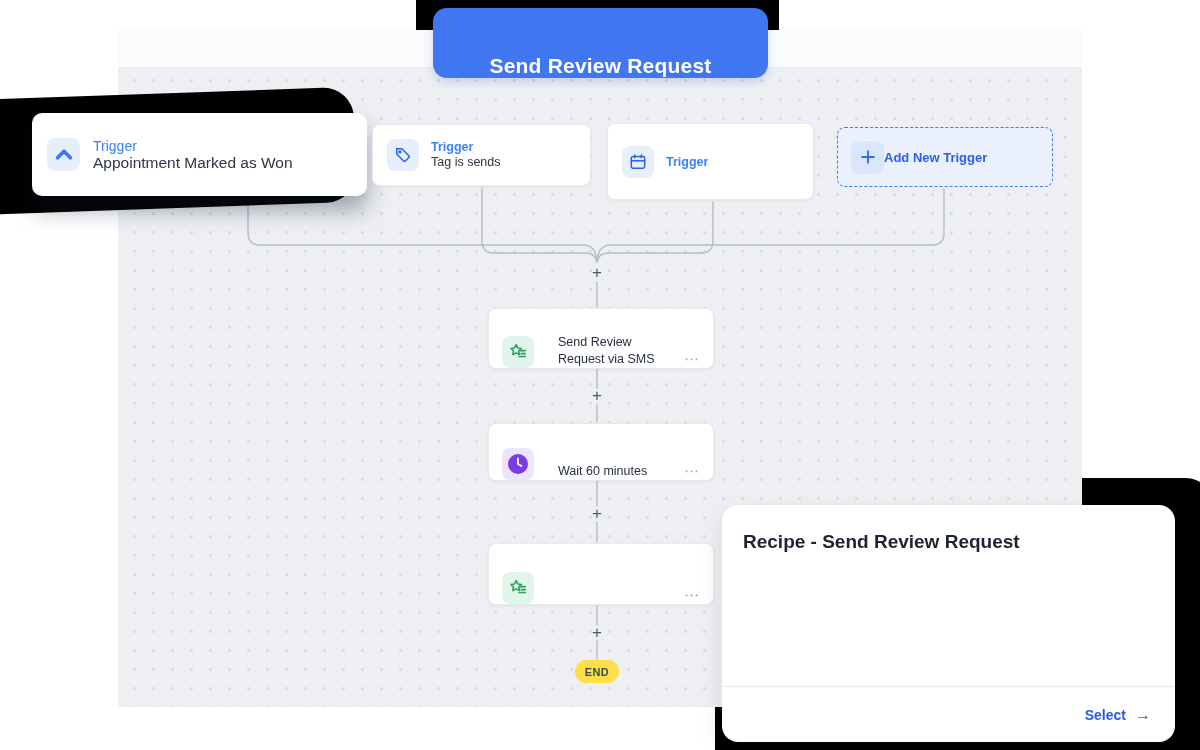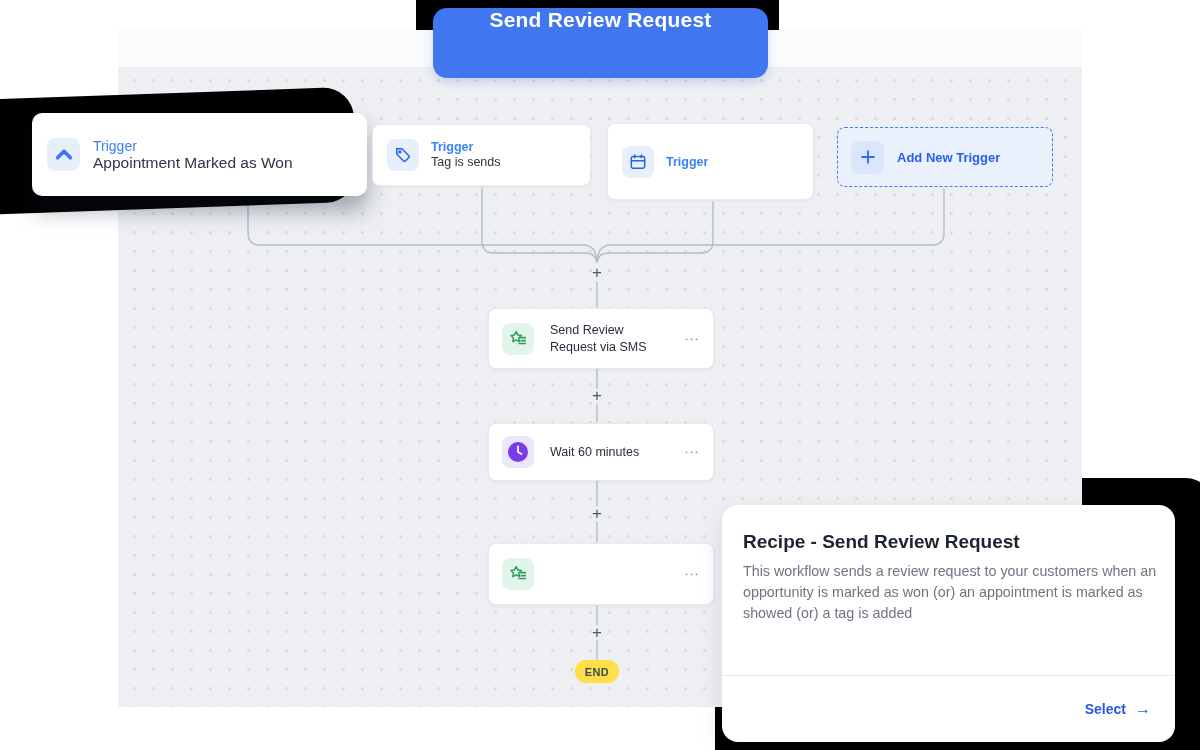--- a/index.html
+++ b/index.html
@@ -25,21 +25,21 @@
             background-size:19px 19px; background-position:7px 3px; }
   
   #connector-svg { position:absolute; left:0; top:0; width:1200px; height:750px;
                    z-index:3; pointer-events:none; }
   .plus-node { position:absolute; z-index:5; width:18px; height:18px; line-height:18px;
                text-align:center; font-size:17px; color:#4e5866; transform:translate(-50%,-50%);
                cursor:pointer; }
   
   #title-button { position:absolute; left:433px; top:8px; width:335px; height:70px;
                   background:#4176f1; border-radius:14px; z-index:5;
-                  display:flex; align-items:flex-start; justify-content:center;
+                  display:flex; align-items:flex-end; justify-content:center;
                   color:#fff; font-size:21px; font-weight:700; letter-spacing:.2px;
                   box-shadow:0 4px 10px rgba(30,64,175,.18); cursor:pointer; }
   
   .node-card { position:absolute; background:#fff; z-index:5; display:flex;
                align-items:center; cursor:pointer; }
   .icon-tile { border-radius:8px; display:flex; align-items:center; justify-content:center;
                flex:none; }
   .blue-tile  { background:#e7eefc; }
   .green-tile { background:#e1f5ea; }
   .purple-tile{ background:#ece6fb; }
@@ -55,27 +55,27 @@
   .trigger-sm { border:1px solid #e9ebf0; border-radius:8px;
                 box-shadow:0 1px 3px rgba(15,23,42,.06); padding:0 14px; gap:12px; }
   #trigger-card-2 { left:372px; top:124px; width:219px; height:62px; }
   #trigger-card-3 { left:607px; top:123px; width:207px; height:77px; }
   .trigger-sm .icon-tile { width:32px; height:32px; }
   .trigger-sm .lbl-trigger { font-size:12.5px; }
   .trigger-sm .lbl-name { font-size:12.5px; line-height:17px; }
   
   #add-trigger-card { left:837px; top:127px; width:216px; height:60px; border-radius:8px;
                       background:#eaf1fd; border:1.5px dashed #3f79f2; z-index:5;
-                      display:flex; align-items:center; padding:0 13px; gap:13px;
+                      display:flex; align-items:center; padding:0 13px; 
                       cursor:pointer; position:absolute; }
   #add-trigger-card .icon-tile { width:33px; height:33px; background:#d9e6fb; }
   #add-trigger-label { color:#2761ee; font-size:13px; font-weight:700; }
   
   .action-card { left:488px; width:226px; border-radius:8px; border:1px solid #e8eaee;
-                 box-shadow:0 1px 3px rgba(15,23,42,.07); padding:0 13px; gap:16px; }
+                 box-shadow:0 1px 3px rgba(15,23,42,.07); padding:0 13px; gap:24px;align-items:flex-end; }
   #action-card-sms   { top:308px; height:61px; }
   #action-card-wait  { top:423px; height:58px; }
   #action-card-email { top:543px; height:62px; }
   .action-card .icon-tile { width:32px; height:32px; }
   .action-title { font-size:12.5px; line-height:17px; color:#26303e; font-weight:500;
                   width:148px; }
   .dots-menu { margin-left:auto; color:#99a0ab; font-size:15px; letter-spacing:1px;
                cursor:pointer; }
   
   #end-pill { position:absolute; left:575px; top:660px; width:44px; height:23px;
@@ -83,21 +83,21 @@
               display:flex; align-items:center; justify-content:center;
               font-size:11px; font-weight:700; color:#414a57; letter-spacing:.4px; }
   
   #recipe-card { position:absolute; left:722px; top:505px; width:453px; height:237px;
                  background:#fff; border-radius:16px; z-index:5;
                  box-shadow:0 10px 26px rgba(15,23,42,.10); }
   #recipe-title { position:absolute; left:21px; top:26px; font-size:19px; font-weight:700;
                   color:#1b2430; }
   #recipe-desc { position:absolute; left:21px; top:56px; width:414px; font-size:14.3px;
                  line-height:21px; color:#6d7582; }
-  #recipe-footer { position:absolute; left:0; bottom:0; width:100%; height:67px;
+  #recipe-footer { position:absolute; left:0; bottom:0; width:100%; height:56px;
                    border-top:1px solid #e7e9ed; display:flex; align-items:center;
                    justify-content:flex-end; padding-right:24px; gap:9px; }
   #recipe-select { color:#2457ec; font-size:14px; font-weight:700; cursor:pointer; }
   #recipe-select-arrow { color:#2457ec; font-size:16px; font-weight:700; cursor:pointer; }
 </style>
 </head>
 <body>
 
 <div id="black-top" class="black-shape"></div>
 <div id="black-right" class="black-shape"></div>
@@ -211,18 +211,17 @@
   </span>
   <span class="dots-menu">⋯</span>
 </div>
 
 <div id="end-pill">
   <span>END</span>
 </div>
 
 <div id="recipe-card">
   <div id="recipe-title">Recipe - Send Review Request</div>
-  <div id="recipe-desc">This workflow sends a review request to your customers when an opportunity is marked as won (or) an appointment is marked as showed (or) a tag is added</div>
   <div id="recipe-footer">
     <span id="recipe-select">Select</span>
     <span id="recipe-select-arrow">→</span>
   </div>
 </div>
 
 </body></html>

